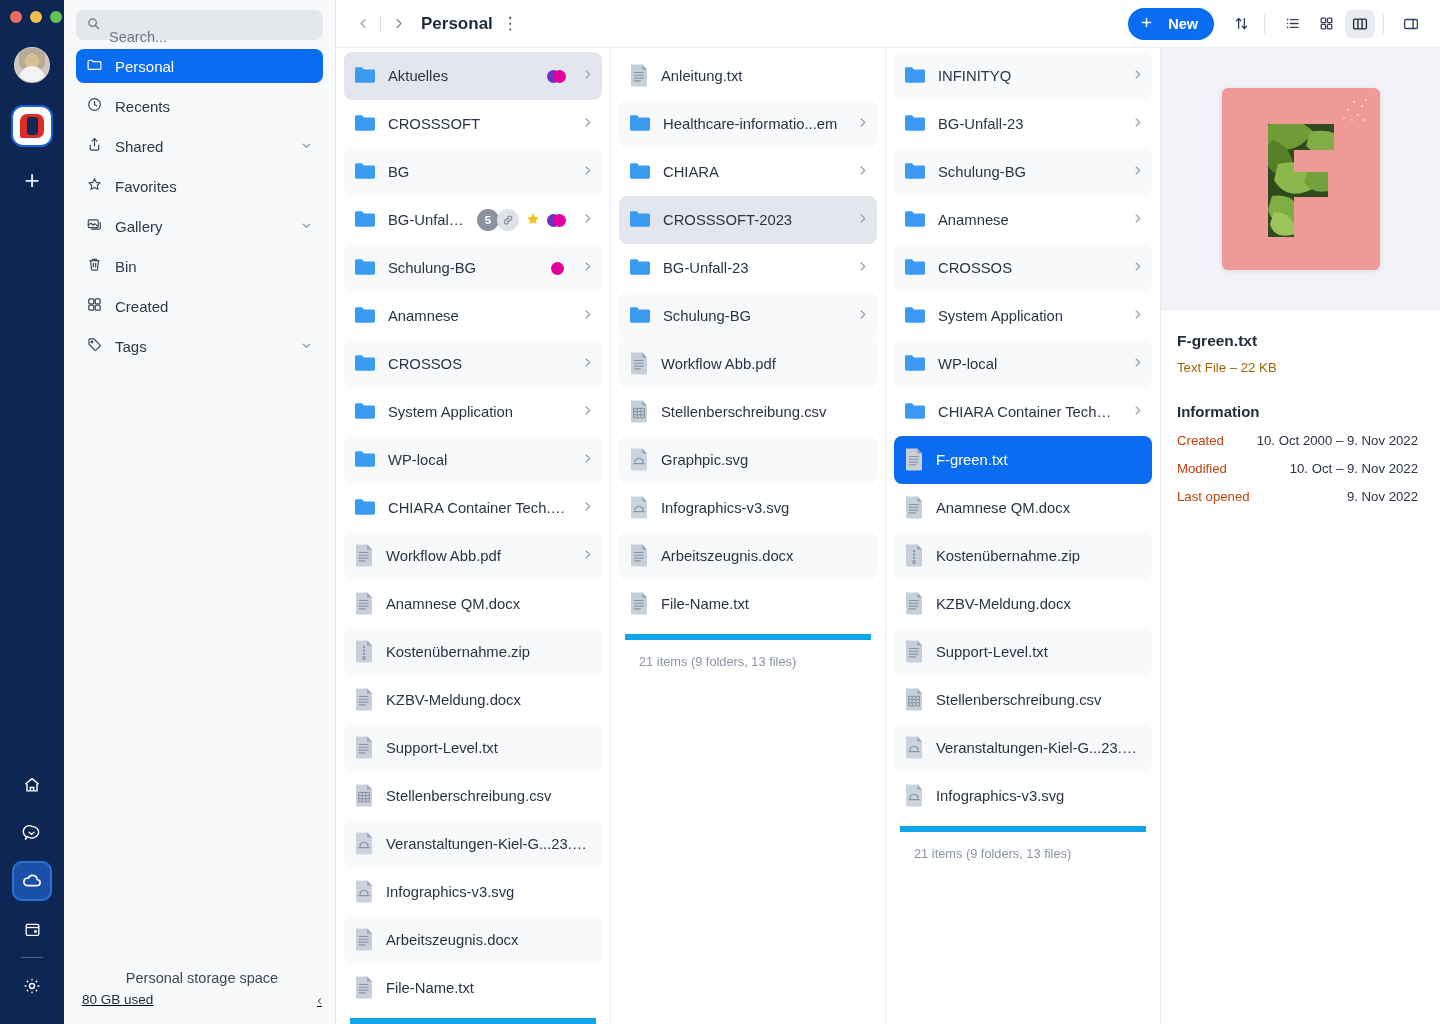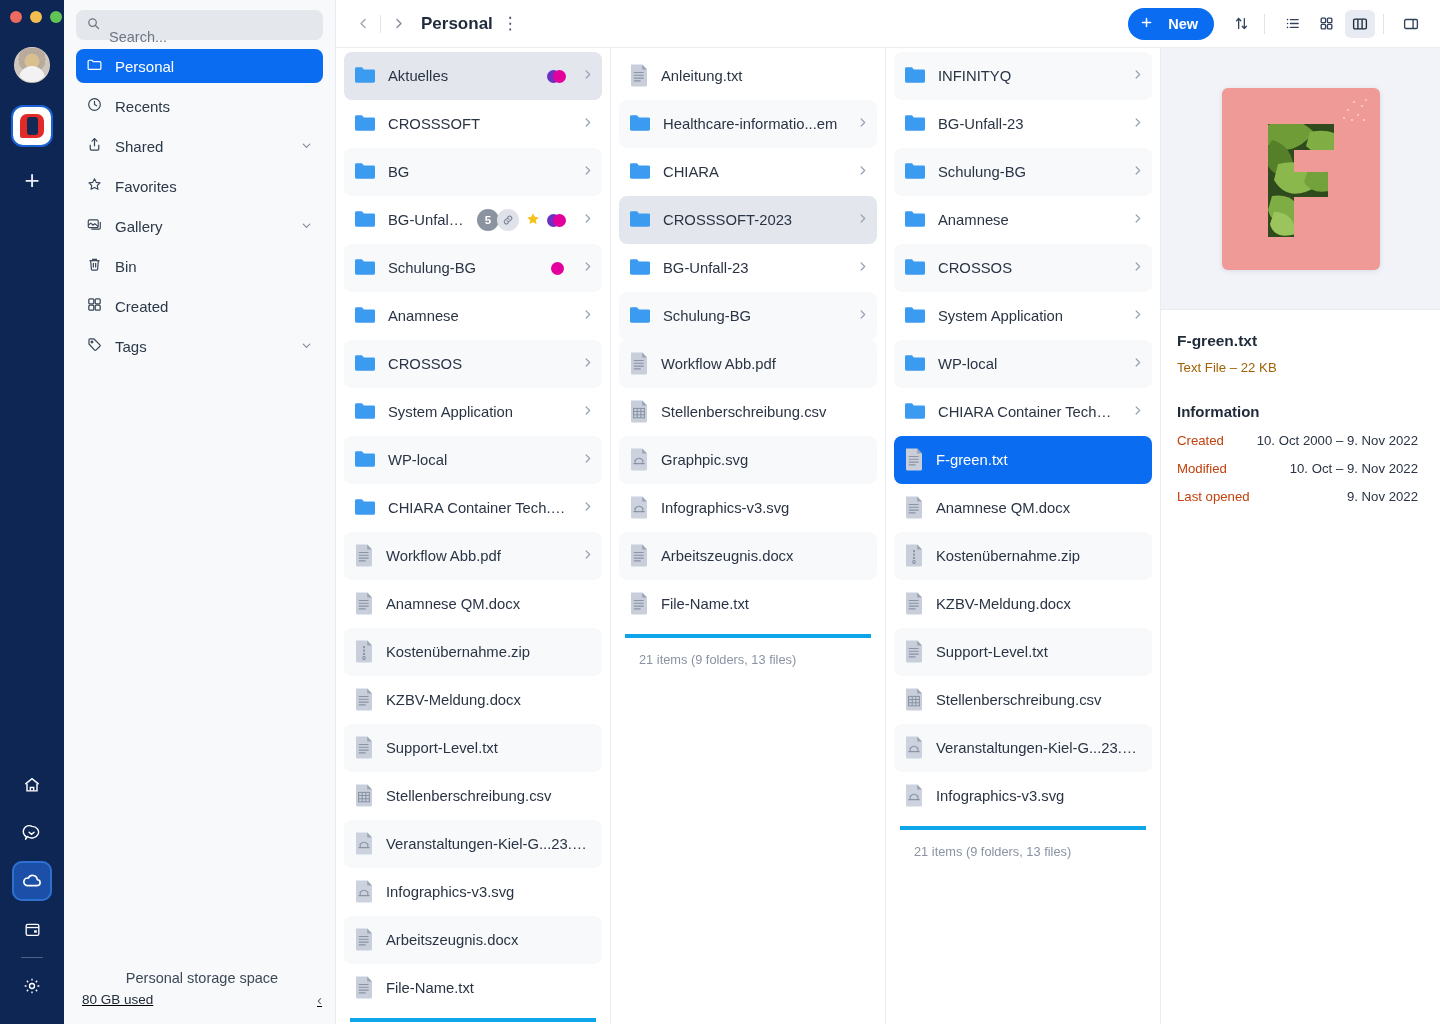--- a/index.html
+++ b/index.html
@@ -161,21 +161,21 @@
   }
   .starw { color: #f7c21e; font-size: 15px; line-height: 1; }
   .dots { position: relative; width: 20px; height: 13px; }
   .dot { position: absolute; top: 0; width: 13px; height: 13px; border-radius: 50%; }
   .dot.a { left: 0; background: #6b30c4; }
   .dot.b { left: 6px; background: #e3009c; }
   .dot.solo { left: 4px; background: #e3009c; }
 
   .footer-count {
     font-size: 12.8px; color: #8a93a3; padding: 14px 0 0 14px;
-    border-top: 4px solid #0ea5e9; margin: 6px 6px 0 6px;
+    border-top: 6px solid #0ea5e9; margin: 6px 6px 0 6px;
   }
 
   
   .ficon { width: 22px; height: 20px; flex: 0 0 auto; }
   .dicon { width: 20px; height: 24px; flex: 0 0 auto; }
 
   
   .info { flex: 1; min-width: 0; display: flex; flex-direction: column; background: #fff; }
   .preview {
     height: 262px; flex: 0 0 262px; background: #f1f3f8;

